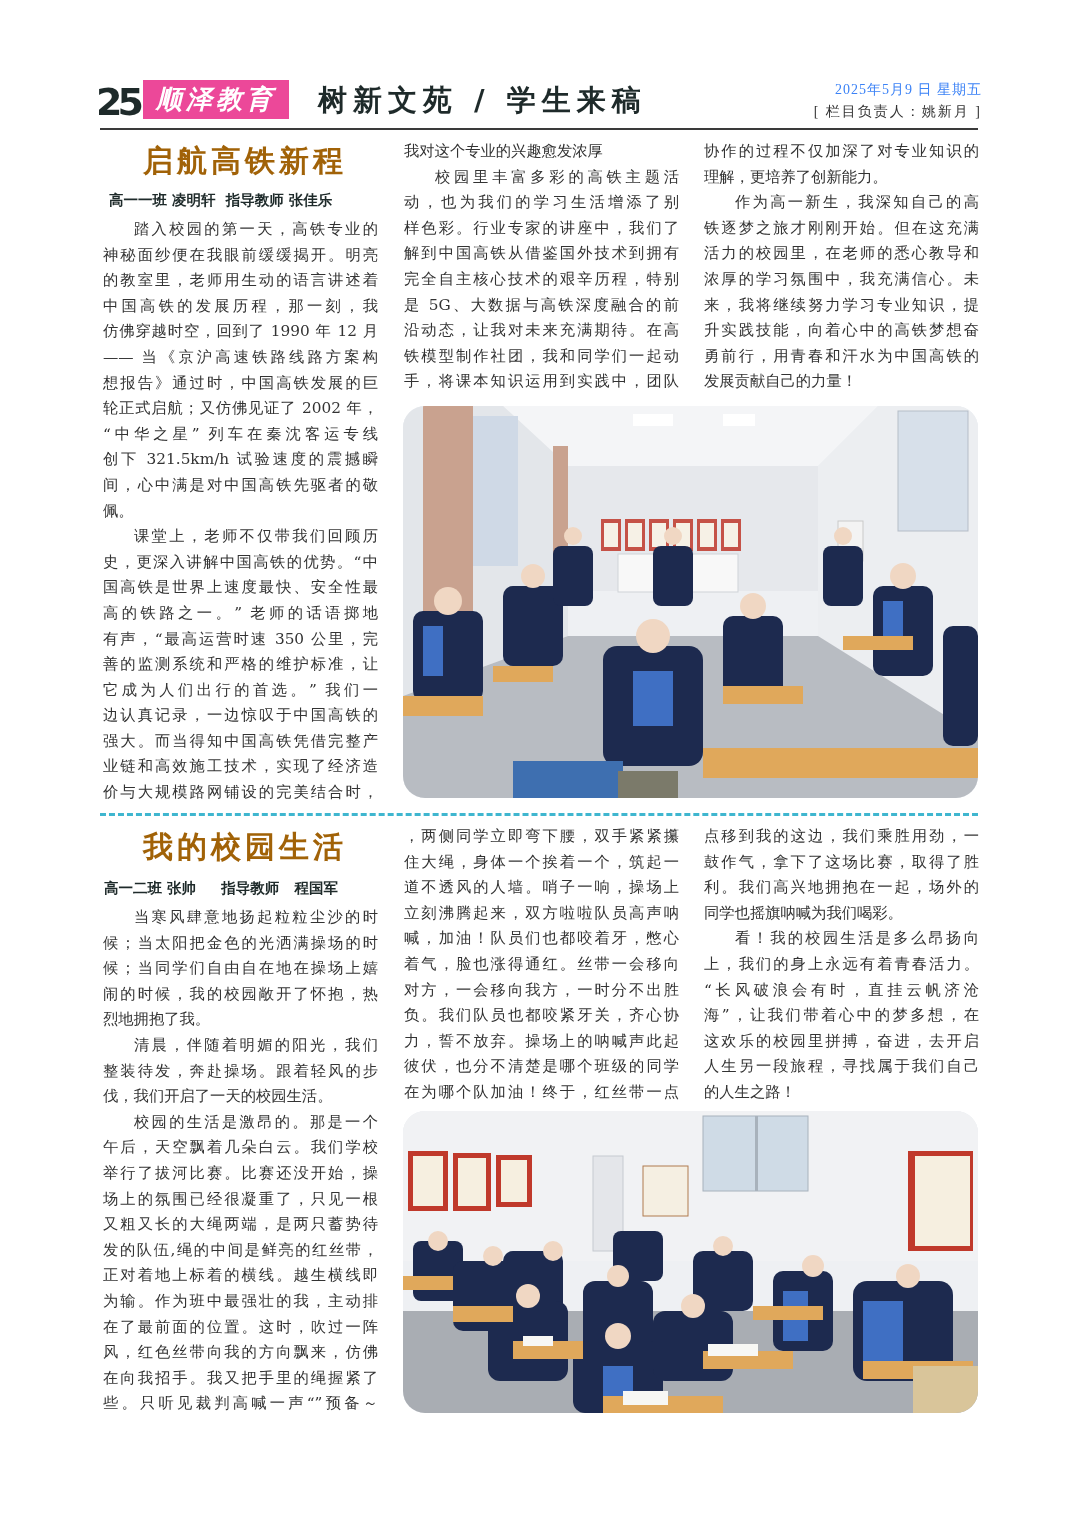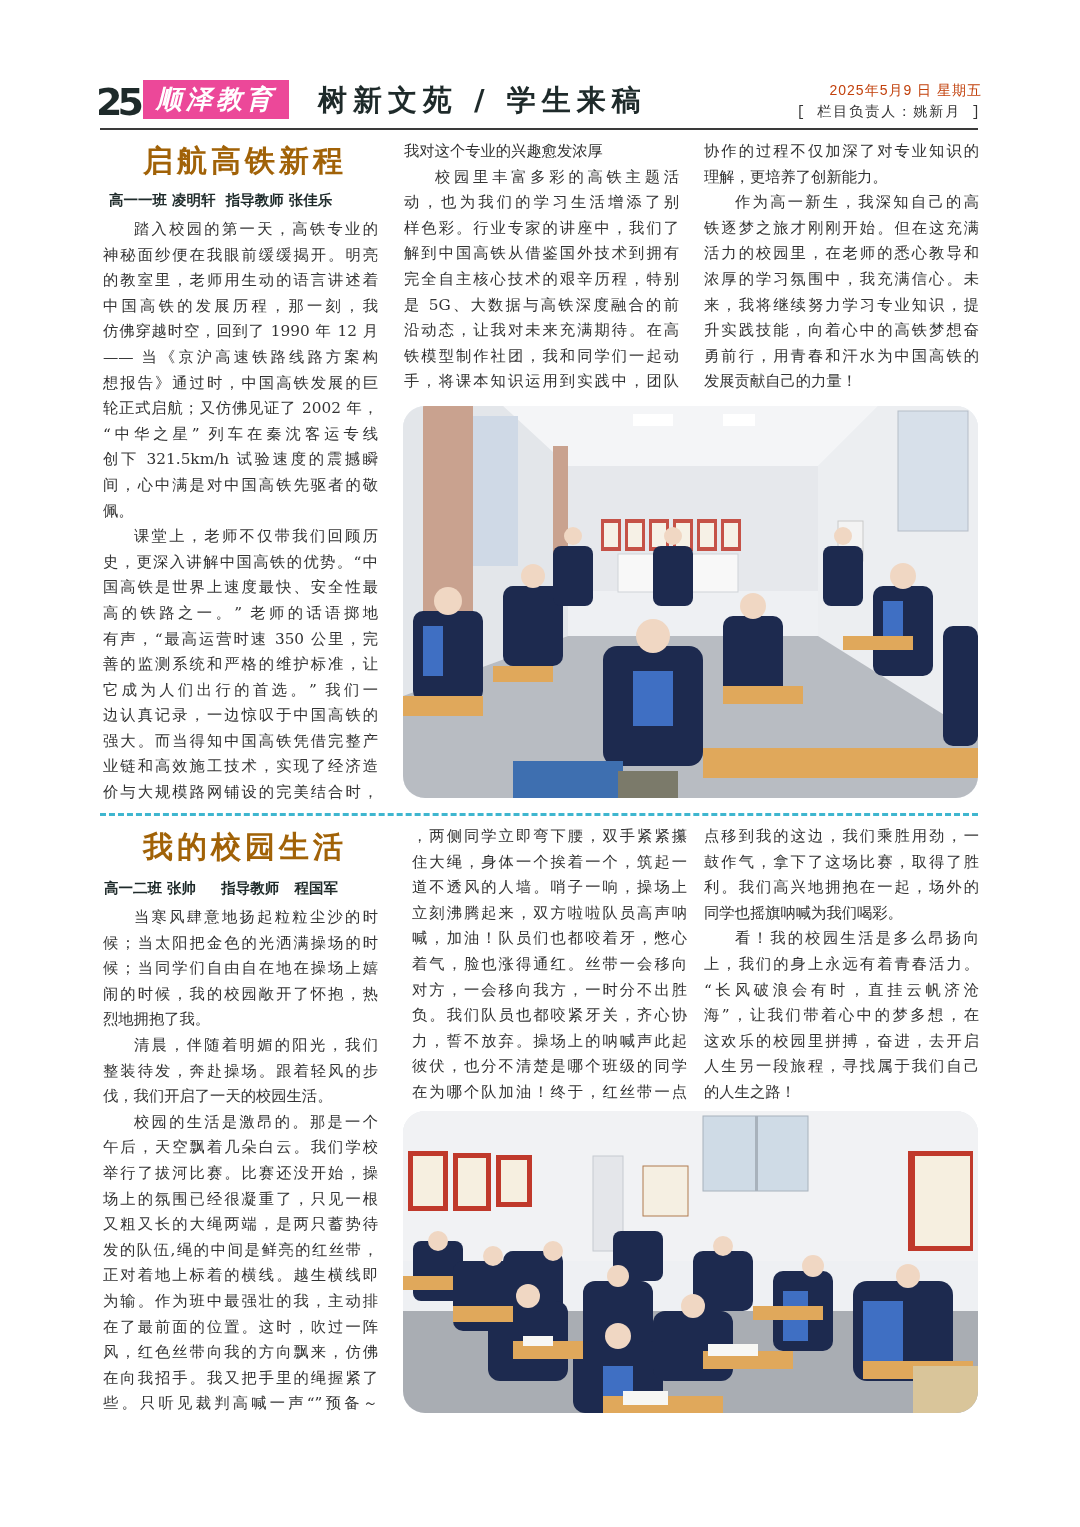--- a/index.html
+++ b/index.html
@@ -17,25 +17,25 @@
     .masthead {
       left: 143px; top: 80px; width: 146px; height: 39px; background: #ec4899;
       color: #fff; font-family: "DejaVu Serif", serif; font-size: 26px; font-weight: bold;
       line-height: 39px; text-align: center; letter-spacing: 4px; font-style: italic;
     }
     .section-title {
       left: 318px; top: 82px; font-family: "DejaVu Sans", sans-serif; font-weight: bold;
       font-size: 29px; line-height: 36px; letter-spacing: 6px; color: #1e2a2a;
     }
     .date-line {
-      right: 98px; top: 80px; font-family: Liberation Sans, sans-serif; font-size: 14px;
-      line-height: 20px; color: #c2410c; text-align: right; letter-spacing: 1px;
+      right: 98px; top: 80px; font-family: Liberation Serif, serif; font-size: 14px;
+      line-height: 20px; color: #3b82f6; text-align: right; letter-spacing: 1px;
     }
     .editor-line {
-      right: 98px; top: 102px; font-family: Liberation Mono, monospace; font-size: 14px;
+      right: 98px; top: 102px; font-family: Liberation Serif, serif; font-size: 14px;
       line-height: 20px; color: #333; text-align: right; letter-spacing: 2px;
     }
     .header-rule {
       left: 100px; top: 128px; width: 878px; height: 2px; background: #3a3a3a;
     }
 
     
     .article-title {
       font-family: "DejaVu Sans", sans-serif; font-weight: bold; font-size: 30px;
       color: #a16207; letter-spacing: 4px; text-align: center; line-height: 40px;
@@ -225,21 +225,21 @@
     <span class="line">场上的氛围已经很凝重了，只见一根</span>
     <span class="line">又粗又长的大绳两端，是两只蓄势待</span>
     <span class="line">发的队伍,绳的中间是鲜亮的红丝带，</span>
     <span class="line">正对着地上标着的横线。越生横线即</span>
     <span class="line">为输。作为班中最强壮的我，主动排</span>
     <span class="line">在了最前面的位置。这时，吹过一阵</span>
     <span class="line">风，红色丝带向我的方向飘来，仿佛</span>
     <span class="line">在向我招手。我又把手里的绳握紧了</span>
     <span class="line">些。只听见裁判高喊一声“”预备～</span>
   </div>
-<div class="abs col" style="left:404px; top:824px;margin-left:8px;">
+<div class="abs col" style="left:404px; top:824px;">
     <span class="line">，两侧同学立即弯下腰，双手紧紧攥</span>
     <span class="line">住大绳，身体一个挨着一个，筑起一</span>
     <span class="line">道不透风的人墙。哨子一响，操场上</span>
     <span class="line">立刻沸腾起来，双方啦啦队员高声呐</span>
     <span class="line">喊，加油！队员们也都咬着牙，憋心</span>
     <span class="line">着气，脸也涨得通红。丝带一会移向</span>
     <span class="line">对方，一会移向我方，一时分不出胜</span>
     <span class="line">负。我们队员也都咬紧牙关，齐心协</span>
     <span class="line">力，誓不放弃。操场上的呐喊声此起</span>
     <span class="line">彼伏，也分不清楚是哪个班级的同学</span>

